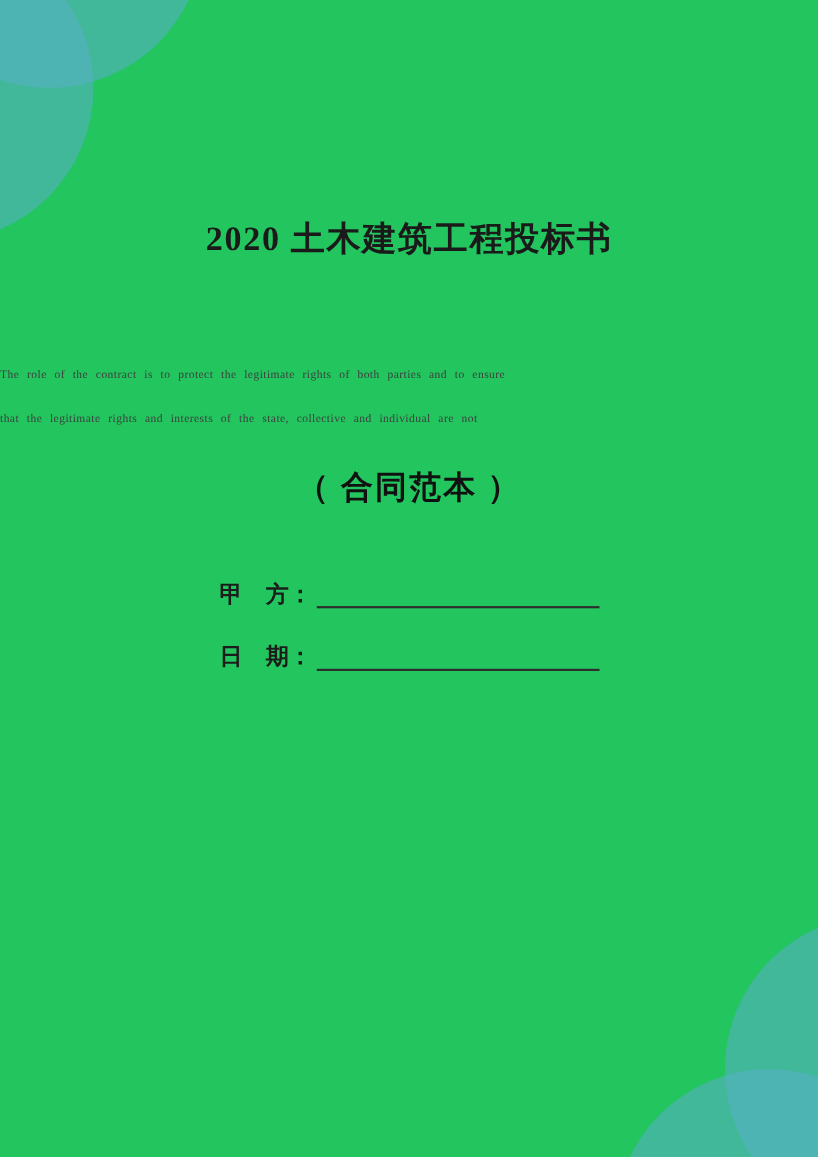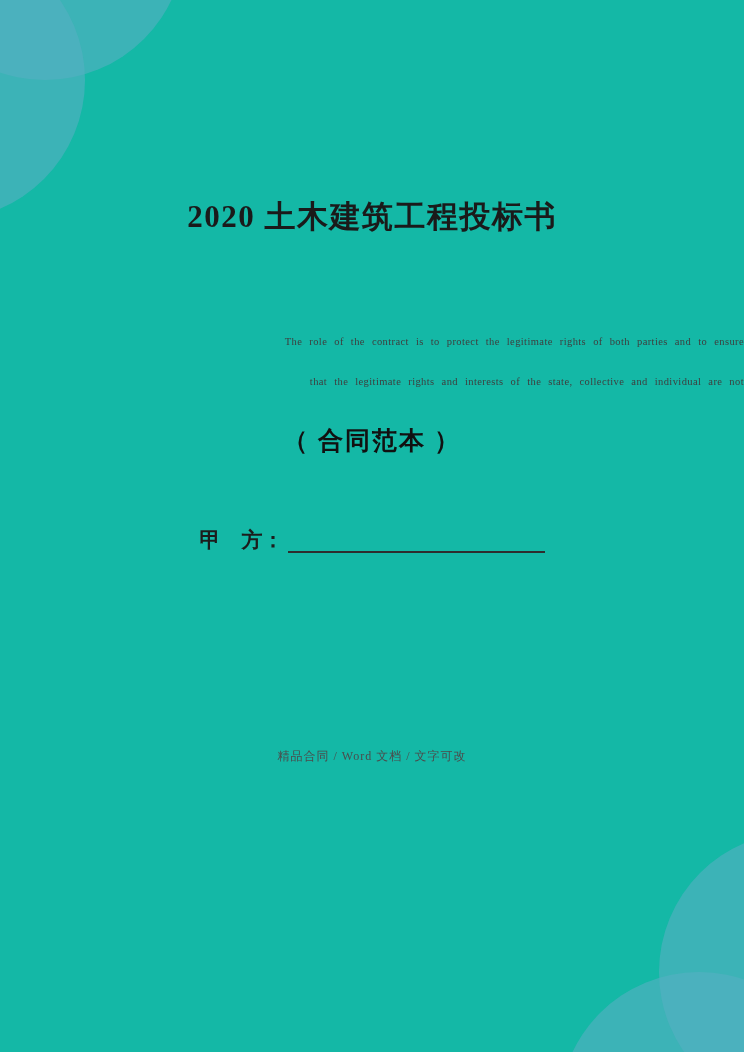--- a/index.html
+++ b/index.html
@@ -5,21 +5,21 @@
   html, body {
     margin: 0;
     padding: 0;
     background: #ffffff;
   }
   .page {
     position: relative;
     width: 744px;
     height: 1052px;
     margin: 0 auto;
-    background: #14b8a6;
+    background: #22c55e;
     overflow: hidden;
     font-family: "Liberation Serif", serif;
   }
   
   .decor-circle {
     position: absolute;
     width: 280px;
     height: 280px;
     border-radius: 50%;
     background: rgba(86, 176, 194, 0.62);
@@ -40,35 +40,35 @@
     font-weight: bold;
     letter-spacing: 1.5px;
     color: #1a1a1a;
     white-space: nowrap;
   }
   .intro {
     position: absolute;
     top: 322px;
     left: 0;
     width: 100%;
-    text-align: right;
+    text-align: left;
     color: #3e3e3e;
     font-size: 10.5px;
     letter-spacing: 0.4px;
     word-spacing: 4px;
     line-height: 40px;
     white-space: nowrap;
   }
   .subtitle {
     position: absolute;
     top: 424px;
     left: 0;
     width: 100%;
     text-align: center;
-    font-size: 25px;
+    font-size: 29px;
     font-weight: bold;
     letter-spacing: 2px;
     color: #111111;
     white-space: nowrap;
   }
   .form-block {
     position: absolute;
     top: 527px;
     left: 0;
     width: 100%;
@@ -122,17 +122,20 @@
     <div>that the legitimate rights and interests of the state, collective and individual are not</div>
   </div>
 
   <div class="subtitle">（ 合同范本 ）</div>
 
   <div class="form-block">
     <div class="form-row">
       <span class="form-label">甲　方：</span>
       <span class="form-line"></span>
     </div>
+    <div class="form-row">
+      <span class="form-label">日　期：</span>
+      <span class="form-line"></span>
+    </div>
   </div>
 
-  <div class="doc-footer">精品合同 / Word 文档 / 文字可改</div>
 
 </div>
 
 </body></html>

